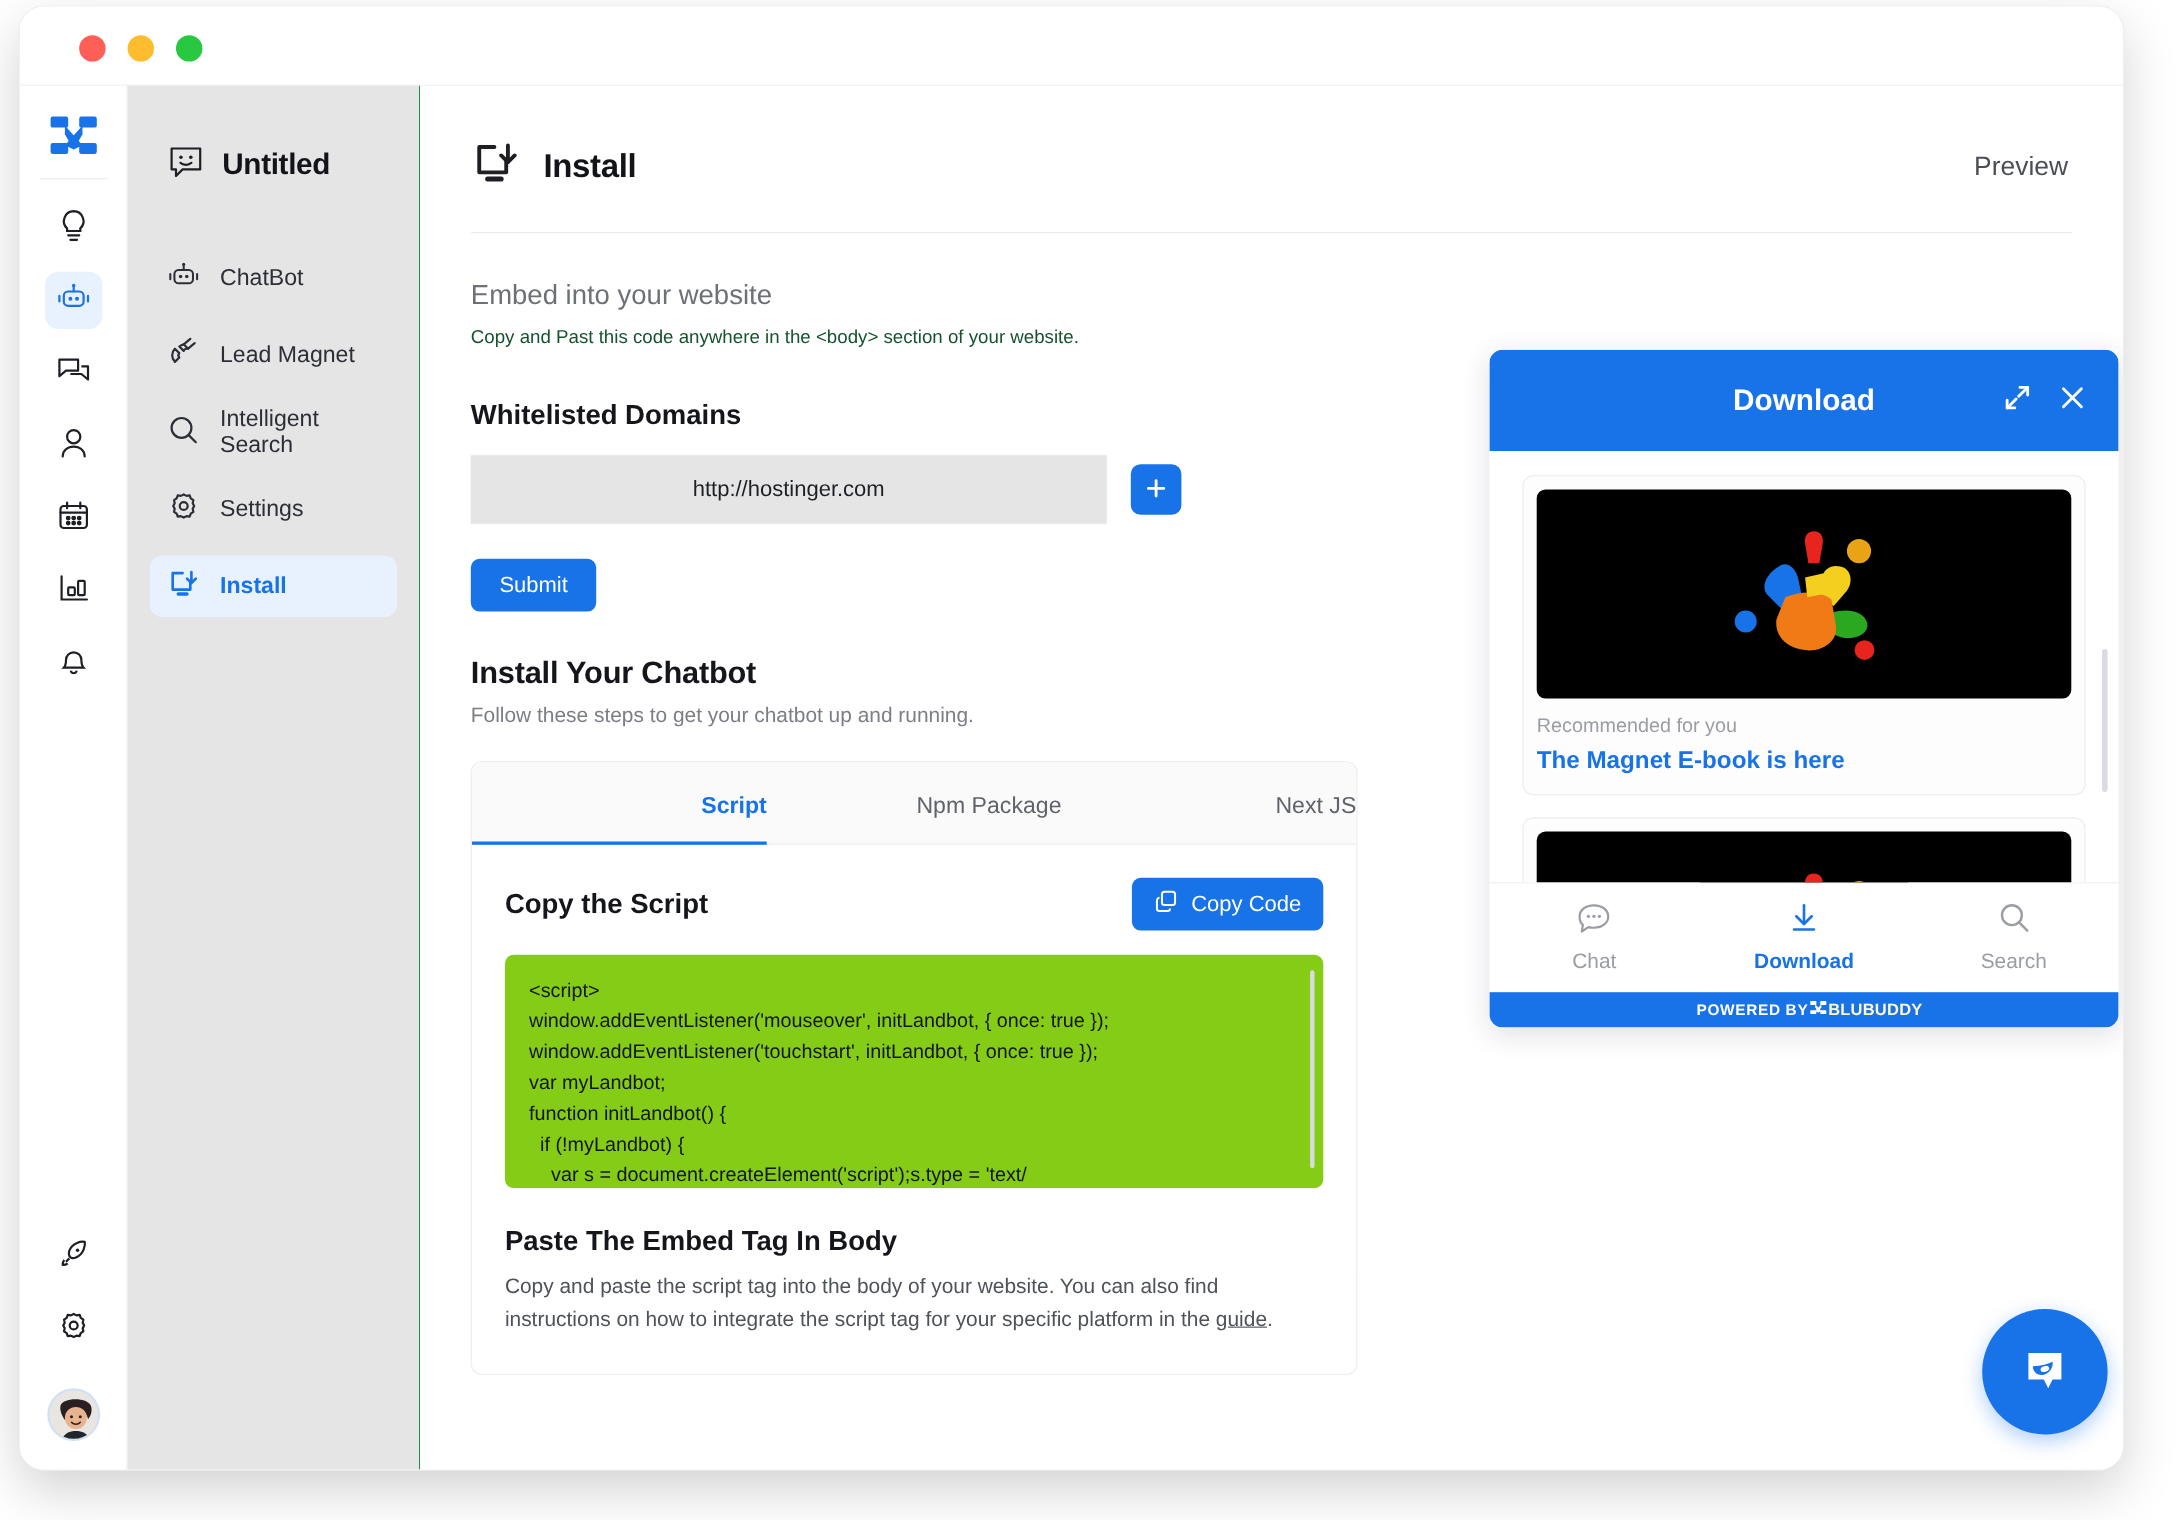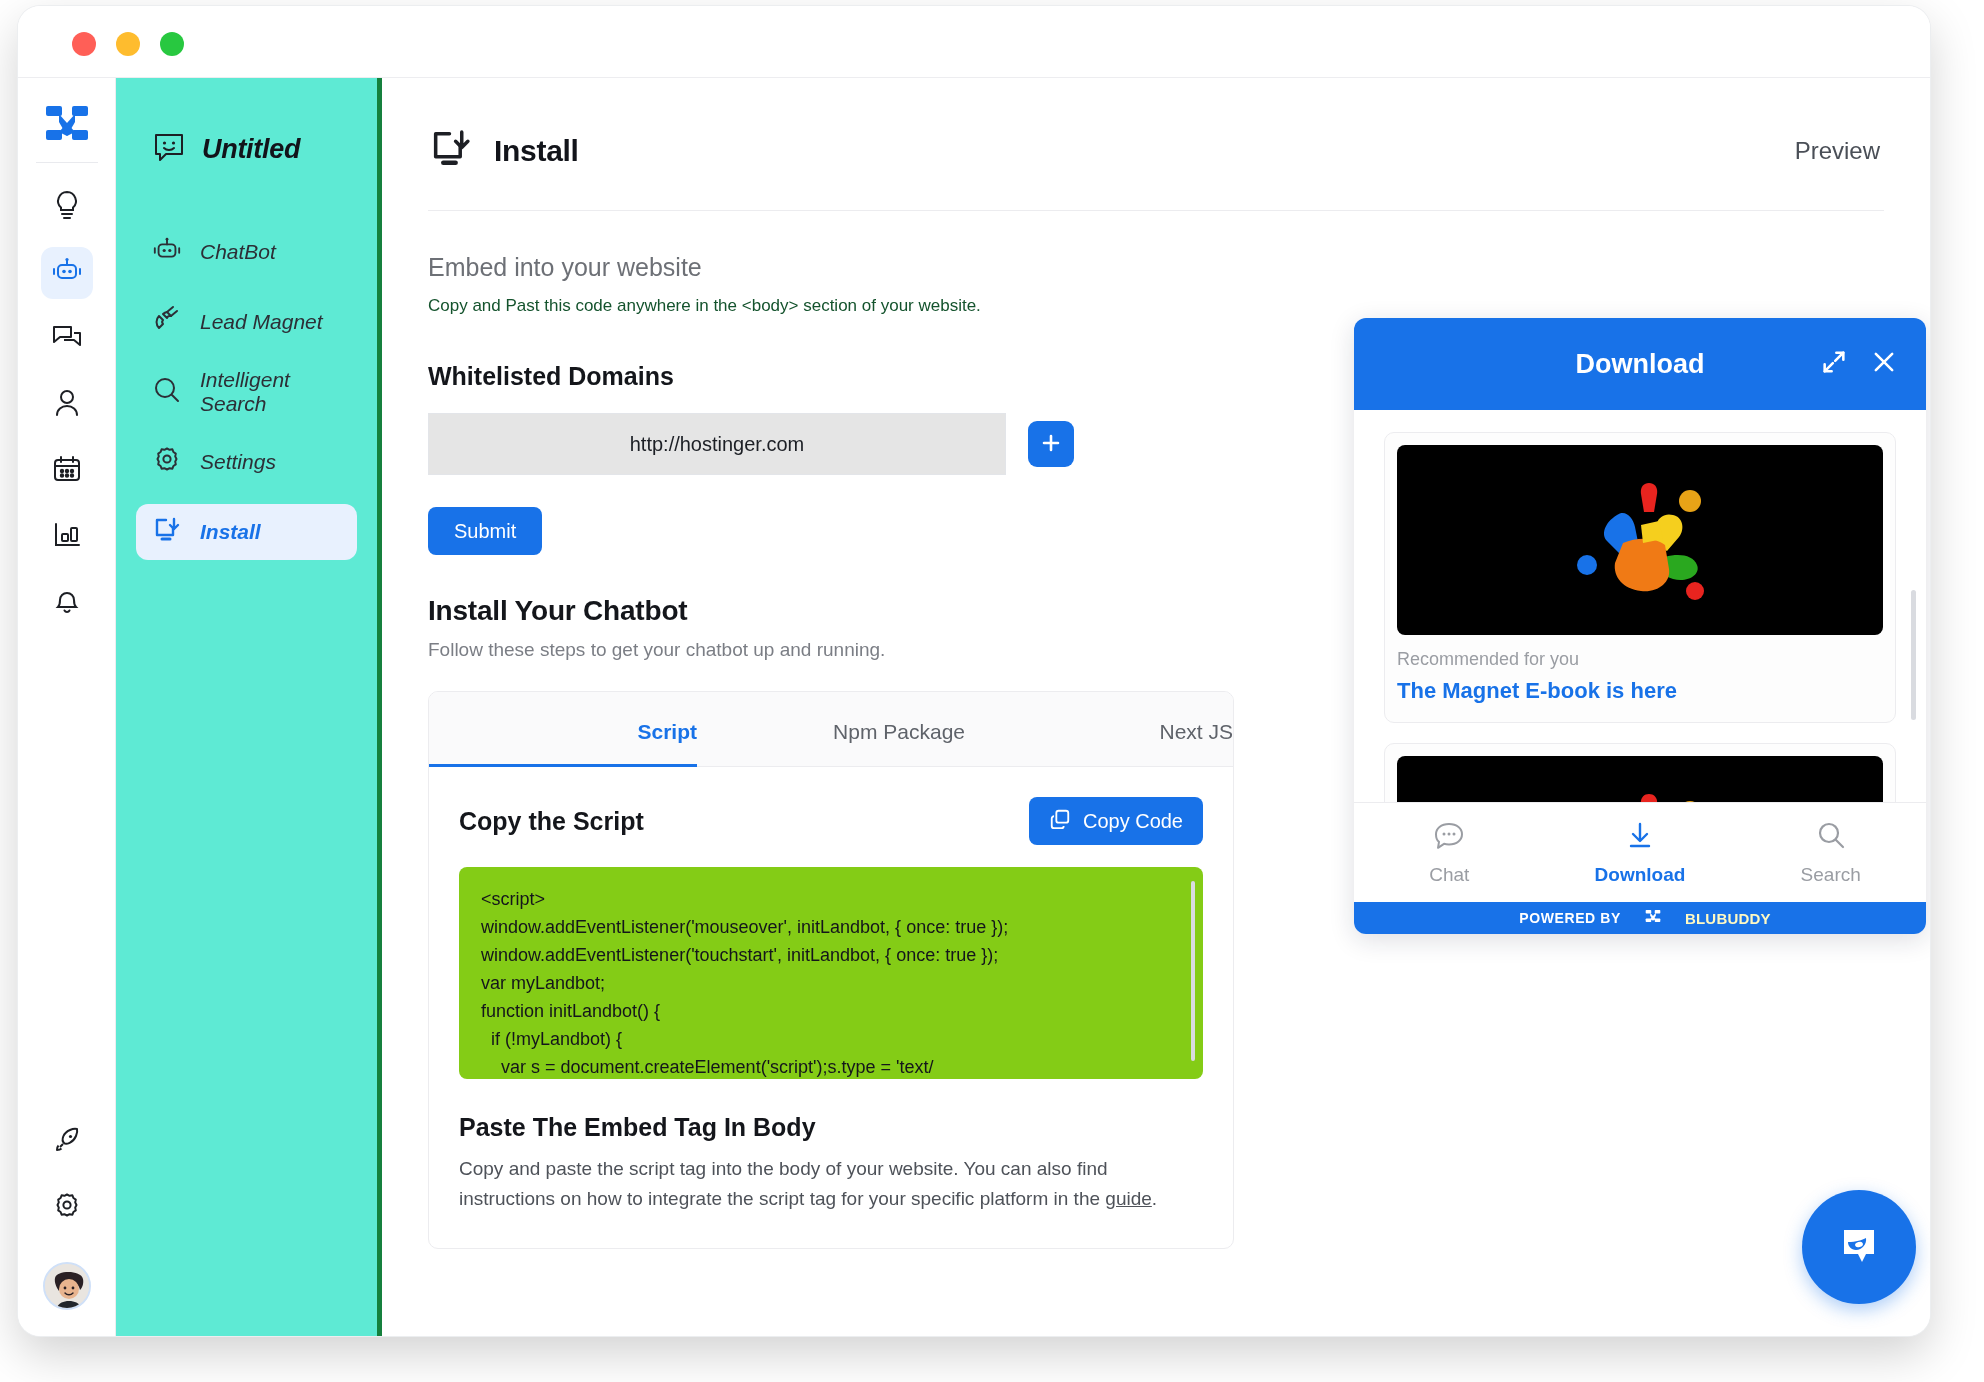--- a/index.html
+++ b/index.html
@@ -57,24 +57,23 @@
   .avatar {
     width: 48px; height: 48px; border-radius: 50%;
     border: 2px solid #cfe0f8; overflow: hidden; margin-top: 14px;
     background: #e8e4df;
   }
 
   
   .subnav {
     position: absolute; left: 98px; top: 72px;
     width: 266px; height: 1258px;
-    background: #5eead4;
-    border-right: 5px solid #15803d;
+    background: #e5e5e5;
+    border-right: 1px solid #15803d;
     padding: 52px 20px 0 20px;
-    font-style: italic;
   }
   .bot-title {
     display: flex; align-items: center; gap: 16px;
     padding-left: 16px; margin-bottom: 56px;
   }
   .bot-title .t {
     font-size: 27px; font-weight: 700; color: #12141a; letter-spacing: -.3px;
   }
   .nav-item {
     display: flex; align-items: center; gap: 18px;
@@ -201,21 +200,21 @@
   .w-rec { font-size: 18px; color: #9a9da3; margin-top: 14px; }
   .w-link { font-size: 22px; font-weight: 700; color: #1872e8; margin-top: 8px; margin-bottom: 6px; }
   .w-scroll { position: absolute; right: 10px; top: 180px; width: 5px; height: 130px; background: #d9dbe0; border-radius: 3px; }
   .w-nav {
     height: 100px; border-top: 1px solid #ececef;
     display: flex; align-items: center; background: #fff;
   }
   .w-nav-item { flex: 1; display: flex; flex-direction: column; align-items: center; gap: 8px; cursor: pointer; position: relative; }
   .w-nav-item .nl { font-size: 19px; color: #9a9da3; }
   .w-nav-item.active .nl { color: #1872e8; font-weight: 700; }
-  .w-foot { height: 32px; background: #1872e8; display: flex; align-items: center; justify-content: center; gap: 24px; padding-left: 10px; }
+  .w-foot { height: 32px; background: #1872e8; display: flex; align-items: center; justify-content: center; gap: 1px; padding-left: 10px; }
   .w-foot .pb { font-size: 14px; font-weight: 700; color: #fff; letter-spacing: .6px; }
   .w-foot .bb { font-size: 15px; font-weight: 700; color: #fef9c3; letter-spacing: .2px; }
 
   .fab {
     position: absolute; left: 1784px; top: 1184px;
     width: 114px; height: 114px; border-radius: 50%;
     background: #1872e8; display: flex; align-items: center; justify-content: center;
     box-shadow: 0 6px 18px rgba(24,114,232,.35); cursor: pointer;
   }
 </style>

